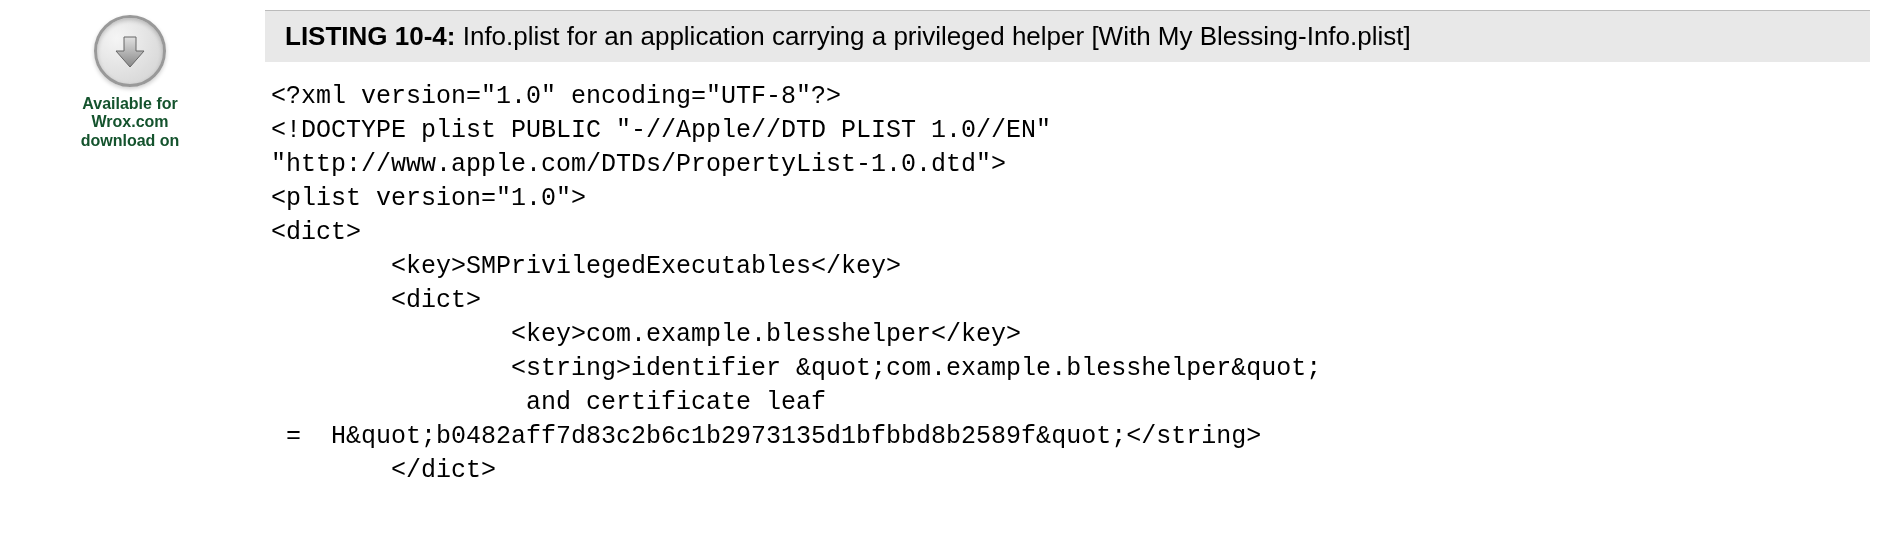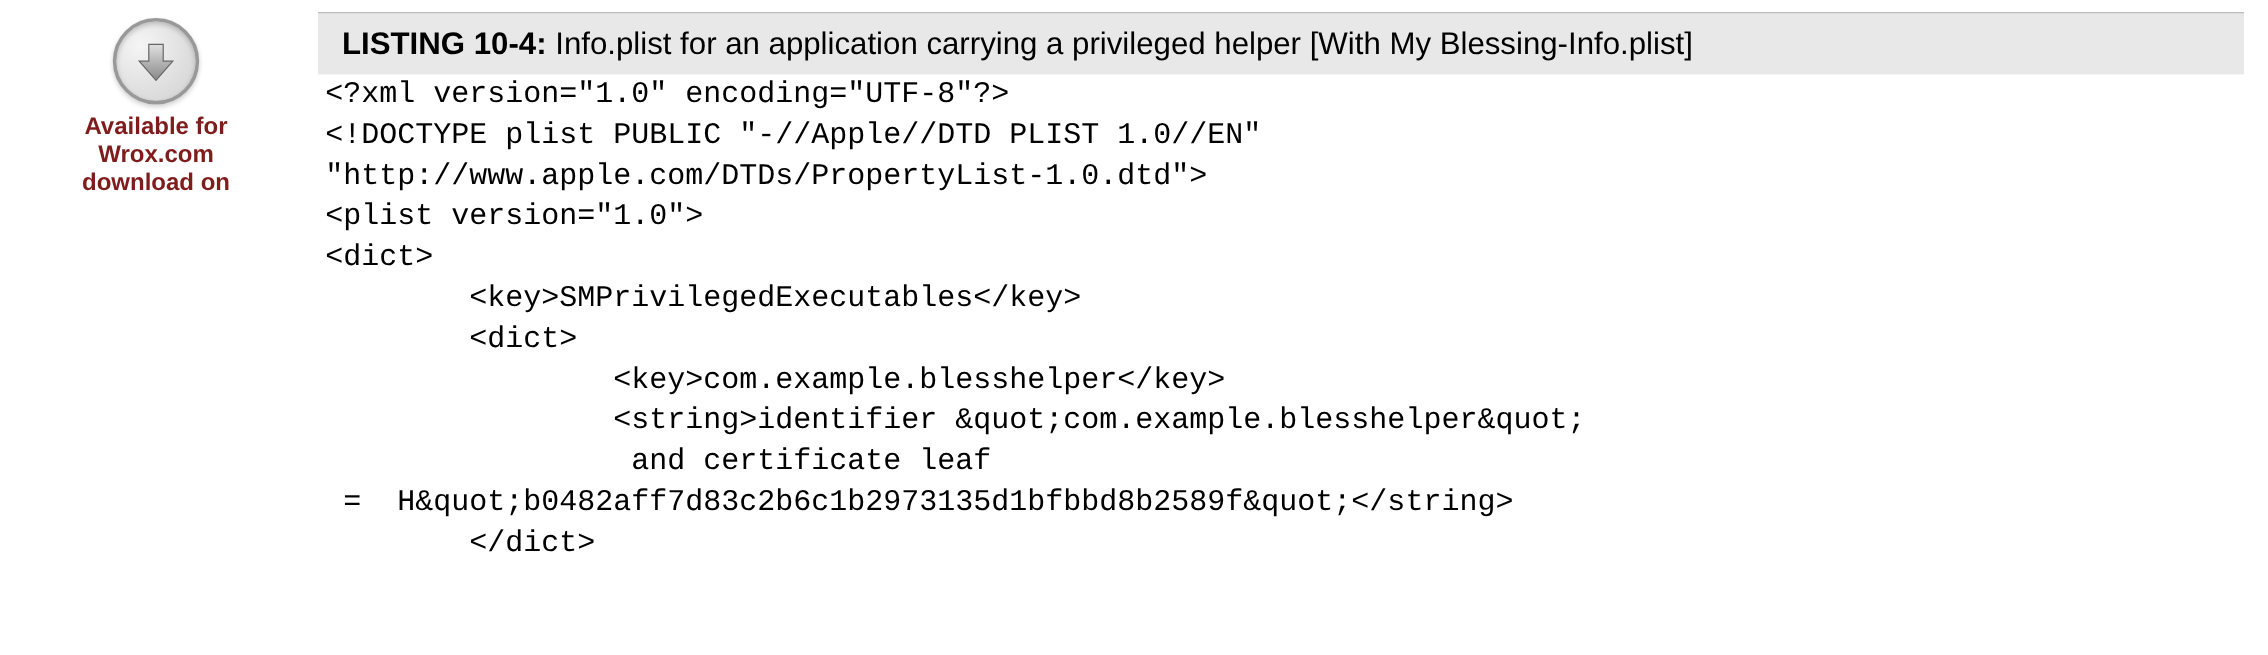--- a/index.html
+++ b/index.html
@@ -35,31 +35,32 @@
       align-items: center;
       justify-content: center;
       box-shadow: inset 0 2px 4px rgba(0,0,0,0.2), 0 2px 4px rgba(0,0,0,0.2);
     }
     .download-arrow {
       width: 40px;
       height: 40px;
     }
     .download-text {
       font-weight: bold;
-      font-size: 20px;
+      font-size: 16px;
       line-height: 1.15;
-      color: #7f1d1d;
+      color: #14532d;
     }
     .right-column {
       flex: 1;
       padding-left: 15px;
     }
     .listing-header {
       background: #e8e8e8;
       padding: 10px 20px;
+      margin-bottom: 18px;
       font-size: 26px;
       color: #000;
       border-top: 1px solid #bbb;
     }
     .listing-number {
       font-weight: bold;
     }
     .listing-title {
       font-weight: normal;
     }

